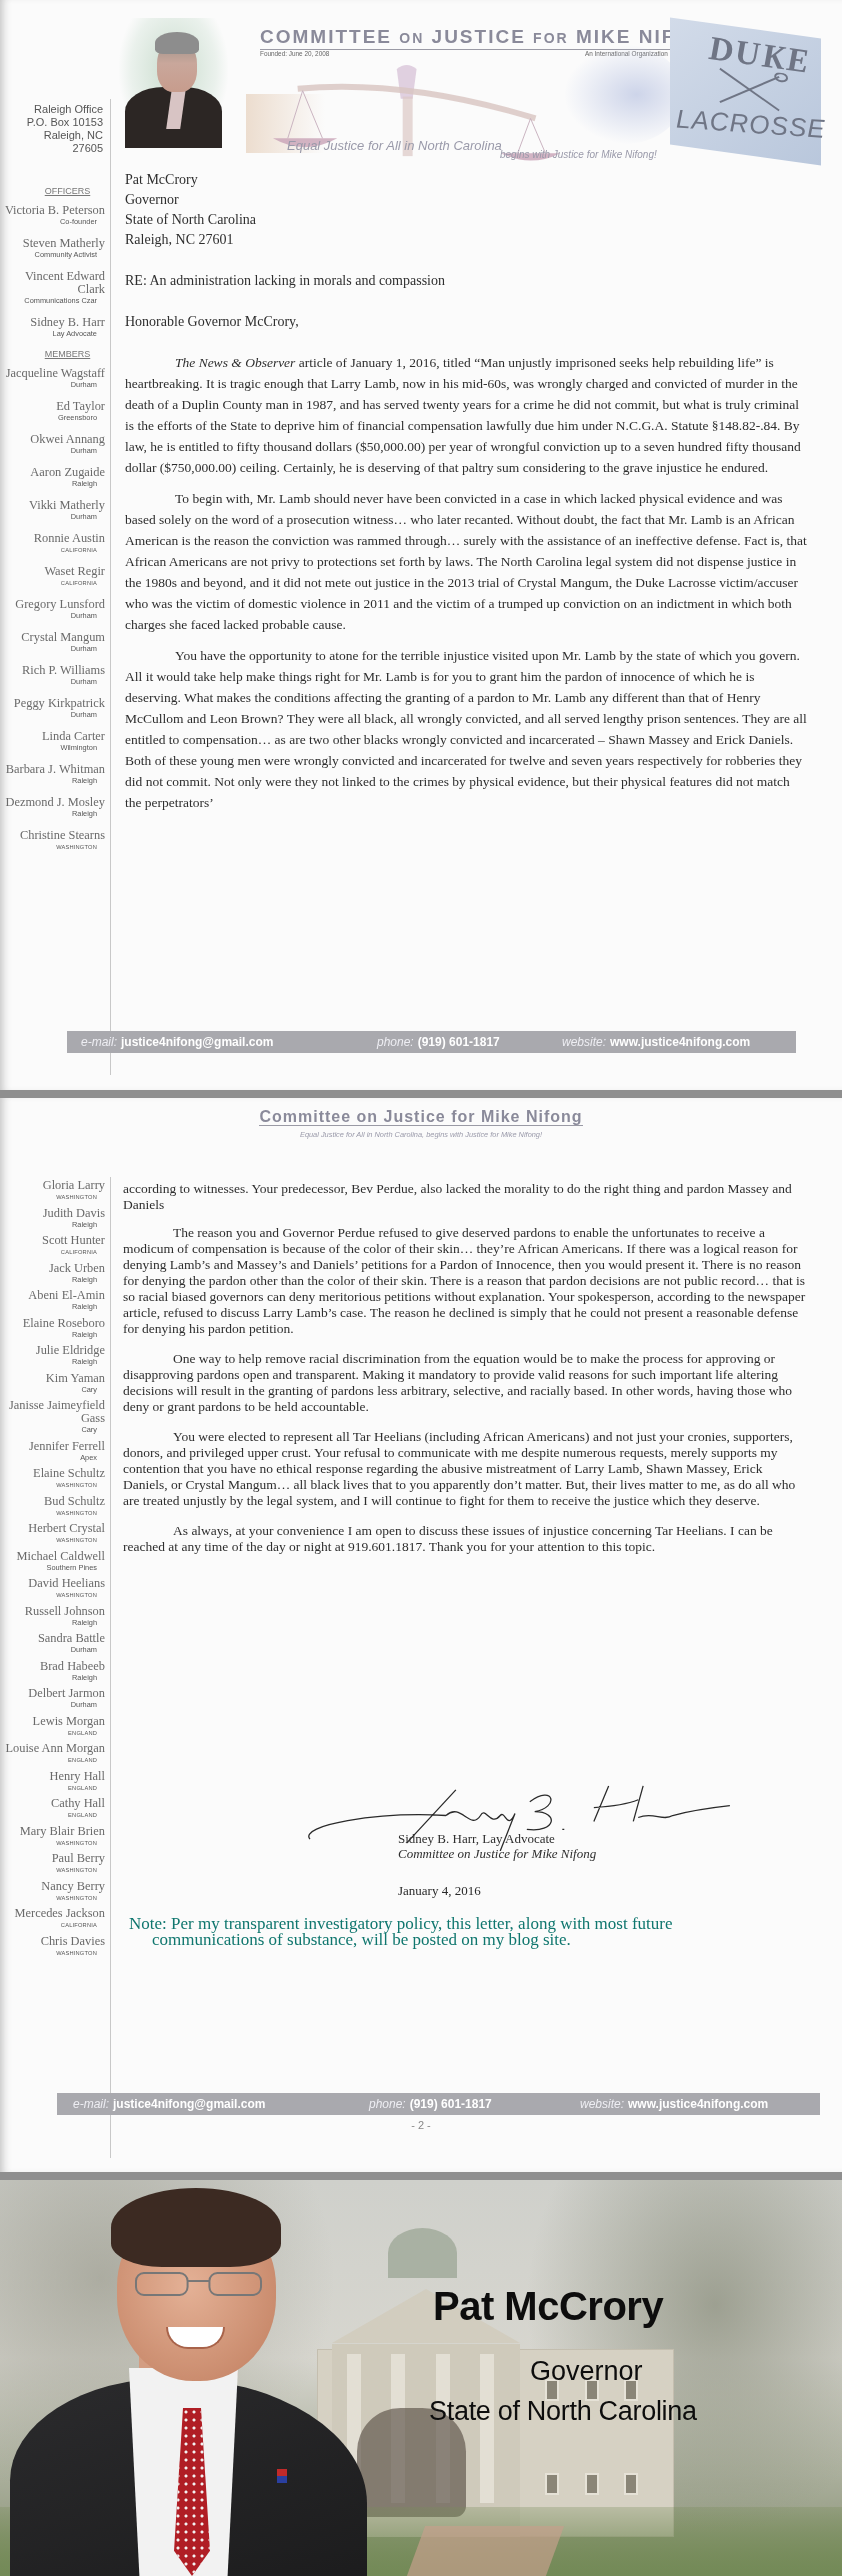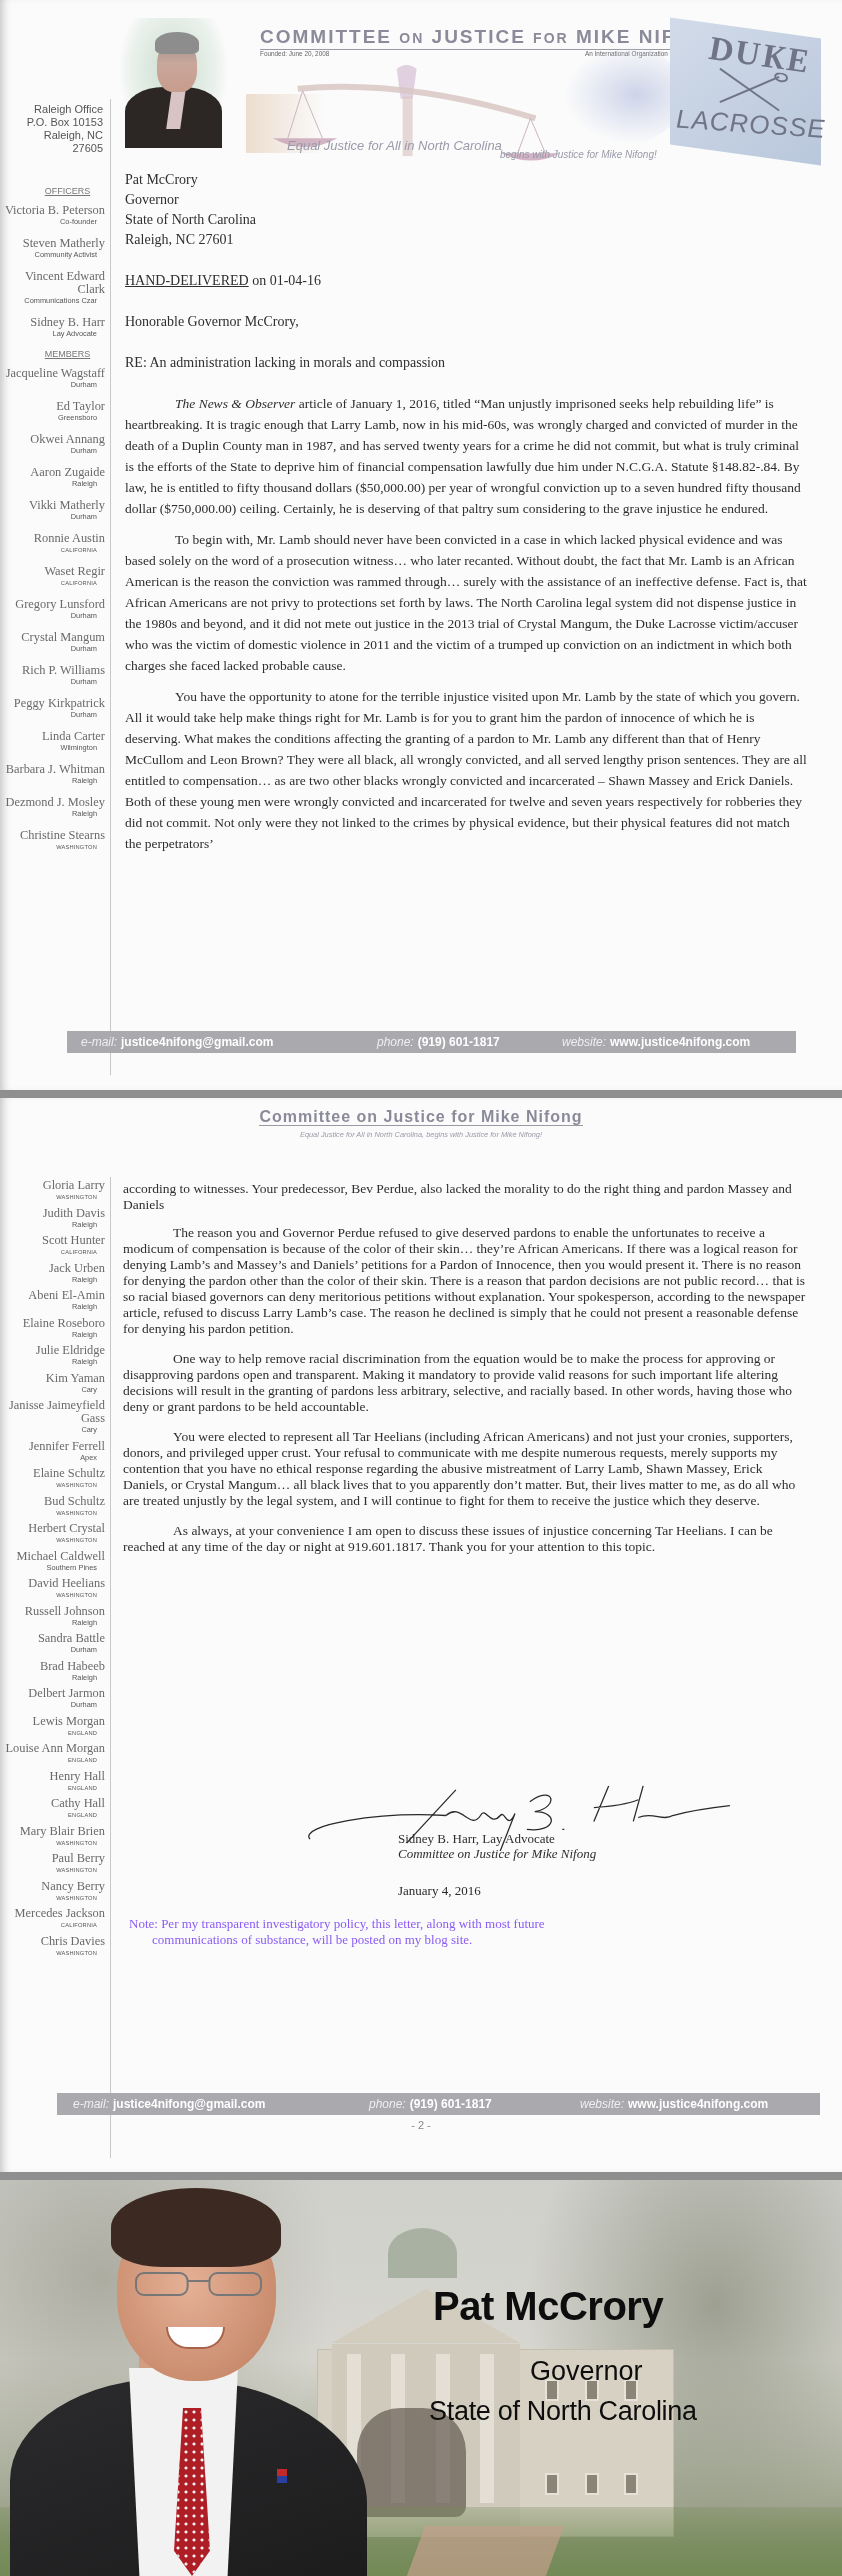--- a/index.html
+++ b/index.html
@@ -62,21 +62,21 @@
   
   .lh2-title { position: absolute; left: 0; width: 842px; top: 10px; text-align: center; font-family: "Liberation Sans", sans-serif;
     font-size: 16px; letter-spacing: 1px; color: #8a8a9a; font-weight: bold; }
   .lh2-title span { border-bottom: 1px solid #9a9aa5; }
   .lh2-tag { position: absolute; left: 0; width: 842px; top: 32px; text-align: center; font-family: "Liberation Sans", sans-serif; font-style: italic; font-size: 7.4px; color: #9a9aaa; }
 
   .sig-svg { position: absolute; left: 297px; top: 684px; width: 436px; height: 69px; }
   .sig-block { position: absolute; left: 398px; top: 733px; font-family: "Liberation Serif", serif; font-size: 13px; line-height: 15px; color: #2e2e2e; }
   .sig-block .org { font-style: italic; }
   .sig-date { position: absolute; left: 398px; top: 785px; font-size: 13px; font-family: "Liberation Serif", serif; }
-  .note { position: absolute; left: 129px; top: 818px; font-family: "Liberation Serif", serif; font-size: 13px; line-height: 16px; color: #8b5cf6; }
+  .note { position: absolute; left: 129px; top: 818px; font-family: "Liberation Serif", serif; font-size: 17px; line-height: 16px; color: #0f766e; }
   .note .cont { padding-left: 23px; display: block; }
   .pagenum { position: absolute; left: 0; width: 842px; top: 1021px; text-align: center; font-family: "Liberation Sans", sans-serif; font-size: 11px; color: #888; }
 
   
   #banner { position: absolute; left: 0; top: 2180px; width: 842px; height: 396px; overflow: hidden;
     background: linear-gradient(180deg, #cfd0cb 0%, #d7d6cf 45%, #9fa58f 82%, #7f8d63 100%); }
   .bn-trees-l { position: absolute; left: 0; top: 0; width: 337px; height: 327px;
     background: radial-gradient(ellipse at 30% 30%, rgba(140,140,125,.55), rgba(200,200,190,0) 70%); }
   .bn-trees-r { position: absolute; right: 0; top: 0; width: 317px; height: 357px;
     background: radial-gradient(ellipse at 60% 35%, rgba(120,125,105,.6), rgba(200,200,190,0) 70%); }
@@ -248,23 +248,22 @@
       </div>
   </div>
 
   <div class="letter" style="left:125px; top:170px; width:684px;">
     <div style="font-size:14px;line-height:20px;margin-bottom:20px;">
       <div>Pat McCrory</div>
       <div>Governor</div>
       <div>State of North Carolina</div>
       <div>Raleigh, NC  27601</div>
     </div>
-    <p style="margin-bottom:20px;font-size:14px;"><span class="u">HAND-DELIVERED</span><span> on 01-04-16</span></p>
+    <p style="margin-bottom:20px;font-size:14px;">RE:  An administration lacking in morals and compassion</p>
     <p style="margin-bottom:20px;font-size:14px;">Honorable Governor McCrory,</p>
-    <p style="margin-bottom:20px;font-size:14px;">RE:  An administration lacking in morals and compassion</p>
     <p class="ind"><i>The News &amp; Observer</i><span> article of January 1, 2016, titled “Man unjustly imprisoned seeks help rebuilding life” is heartbreaking.  It is tragic enough that Larry Lamb, now in his mid-60s, was wrongly charged and convicted of murder in the death of a Duplin County man in 1987, and has served twenty years for a crime he did not commit, but what is truly criminal is the efforts of the State to deprive him of financial compensation lawfully due him under N.C.G.A. Statute §148.82-.84.  By law, he is entitled to fifty thousand dollars ($50,000.00) per year of wrongful conviction up to a seven hundred fifty thousand dollar ($750,000.00) ceiling.  Certainly, he is deserving of that paltry sum considering to the grave injustice he endured.</span></p>
     <p class="ind">To begin with, Mr. Lamb should never have been convicted in a case in which lacked physical evidence and was based solely on the word of a prosecution witness… who later recanted.  Without doubt, the fact that Mr. Lamb is an African American is the reason the conviction was rammed through… surely with the assistance of an ineffective defense.  Fact is, that African Americans are not privy to protections set forth by laws.  The North Carolina legal system did not dispense justice in the 1980s and beyond, and it did not mete out justice in the 2013 trial of Crystal Mangum, the Duke Lacrosse victim/accuser who was the victim of domestic violence in 2011 and the victim of a trumped up conviction on an indictment in which both charges she faced lacked probable cause.</p>
     <p class="ind">You have the opportunity to atone for the terrible injustice visited upon Mr. Lamb by the state of which you govern.  All it would take help make things right for Mr. Lamb is for you to grant him the pardon of innocence of which he is deserving.  What makes the conditions affecting the granting of a pardon to Mr. Lamb any different than that of Henry McCullom and Leon Brown?  They were all black, all wrongly convicted, and all served lengthy prison sentences.  They are all entitled to compensation… as are two other blacks wrongly convicted and incarcerated – Shawn Massey and Erick Daniels.  Both of these young men were wrongly convicted and incarcerated for twelve and seven years respectively for robberies they did not commit.  Not only were they not linked to the crimes by physical evidence, but their physical features did not match the perpetrators’</p>
   </div>
 
   <div class="footer-bar" style="top:1031px;">
     <span class="f" style="left:14px;"><span class="lbl">e-mail:</span><span class="val">justice4nifong@gmail.com</span></span>
     <span class="f" style="left:310px;"><span class="lbl">phone:</span><span class="val">(919) 601-1817</span></span>
     <span class="f" style="left:495px;"><span class="lbl">website:</span><span class="val">www.justice4nifong.com</span></span>
   </div>

